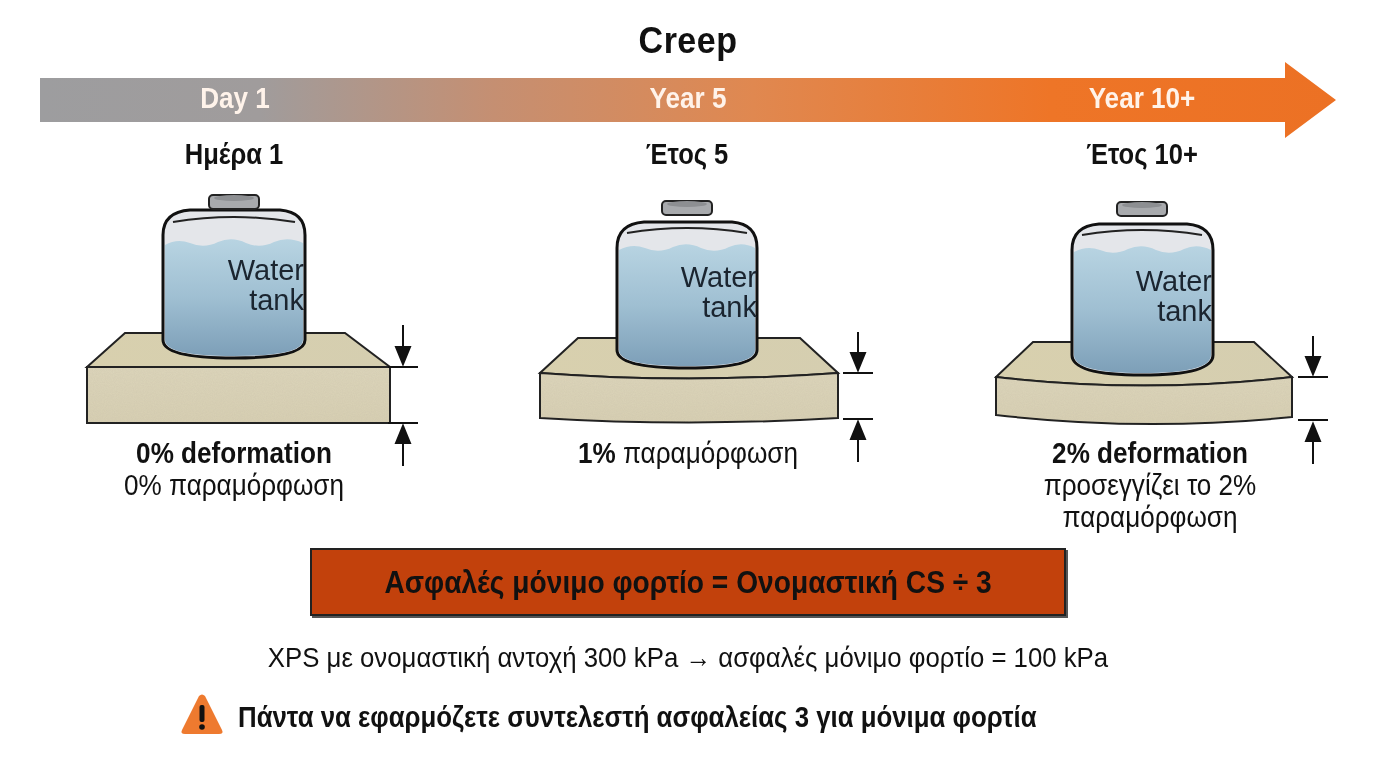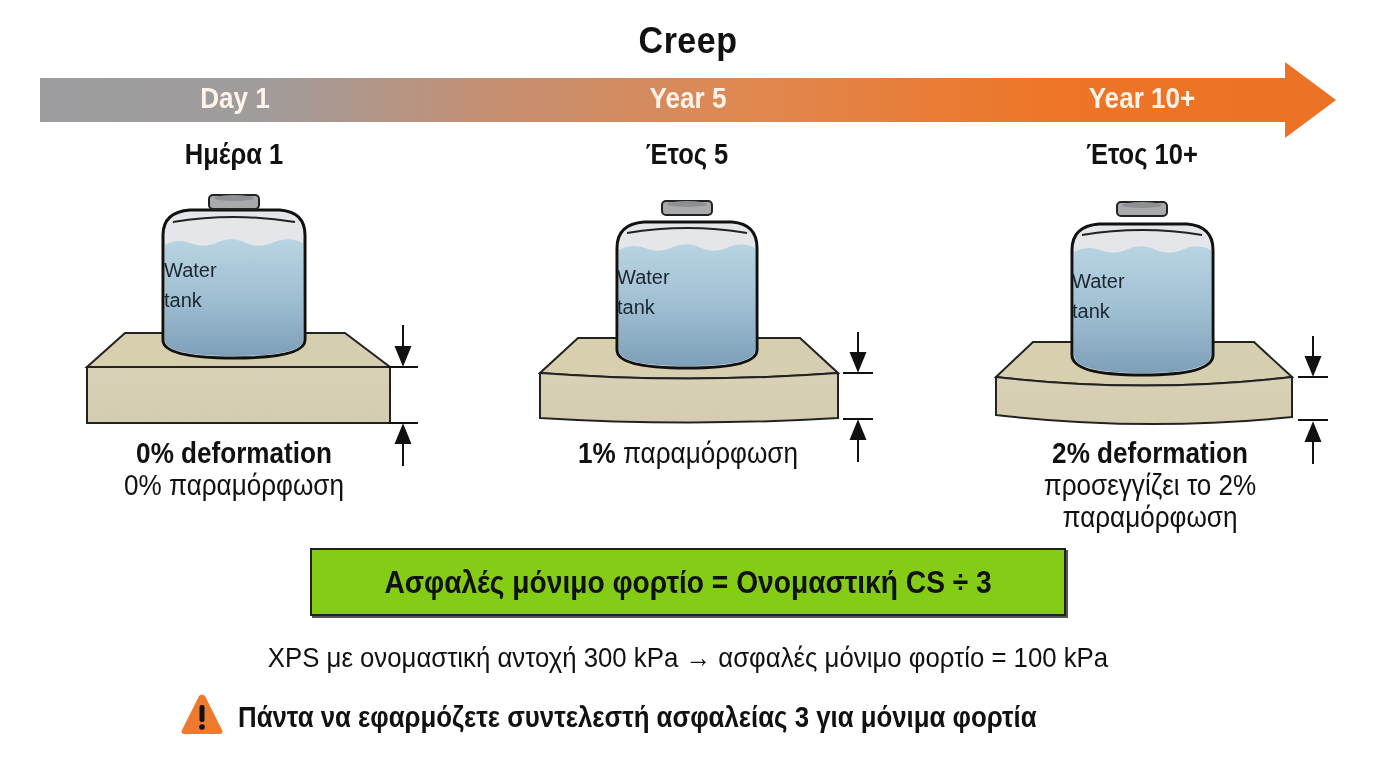--- a/index.html
+++ b/index.html
@@ -1,24 +1,24 @@
 <!DOCTYPE html>
 <html><head>
 <meta charset="utf-8">
 <style>
   html, body { margin:0; padding:0; background:#ffffff; }
   body { width:1376px; height:768px; position:relative; overflow:hidden; font-family:"Liberation Sans", sans-serif; color:#111; }
   .abs { position:absolute; }
   .title { left:0; width:1376px; top:20px; text-align:center; font-size:37px; font-weight:bold; letter-spacing:0.5px; transform:scaleX(0.92); }
   .timeline-label { top:82px; font-size:29px; font-weight:bold; color:#fff3ea; text-align:center; width:260px; transform:scaleX(0.9); }
   .period-label { top:138px; font-size:29px; font-weight:bold; text-align:center; width:260px; transform:scaleX(0.88); }
-  .tank-text { font-size:20px; text-align:left; color:#1b2530; line-height:30px; width:140px; }
+  .tank-text { font-size:29px; text-align:right; color:#1b2530; line-height:30px; width:140px; }
   .cap { text-align:center; font-size:29px; line-height:32px; transform:scaleX(0.9); }
   .cap b { font-weight:bold; }
-  .formula-box { left:310px; top:548px; width:752px; height:64px; background:#84cc16; border:2px solid #222; box-shadow:2px 2px 0 #555; display:flex; align-items:center; justify-content:center; }
+  .formula-box { left:310px; top:548px; width:752px; height:64px; background:#c2410c; border:2px solid #222; box-shadow:2px 2px 0 #555; display:flex; align-items:center; justify-content:center; }
   .formula-box span { font-size:32px; font-weight:bold; transform:scaleX(0.88); white-space:nowrap; }
   .example { left:0; width:1376px; top:642px; text-align:center; font-size:28px; transform:scaleX(0.92); white-space:nowrap; }
   .warning-row { left:184px; top:692px; height:50px; display:flex; align-items:center; }
   .warning-row .wtext { font-size:30px; font-weight:bold; white-space:nowrap; margin-left:10px; display:inline-block; transform-origin:left center; transform:scaleX(0.86); }
 </style>
 </head>
 <body>
 
 <div class="abs title">Creep</div>
 

